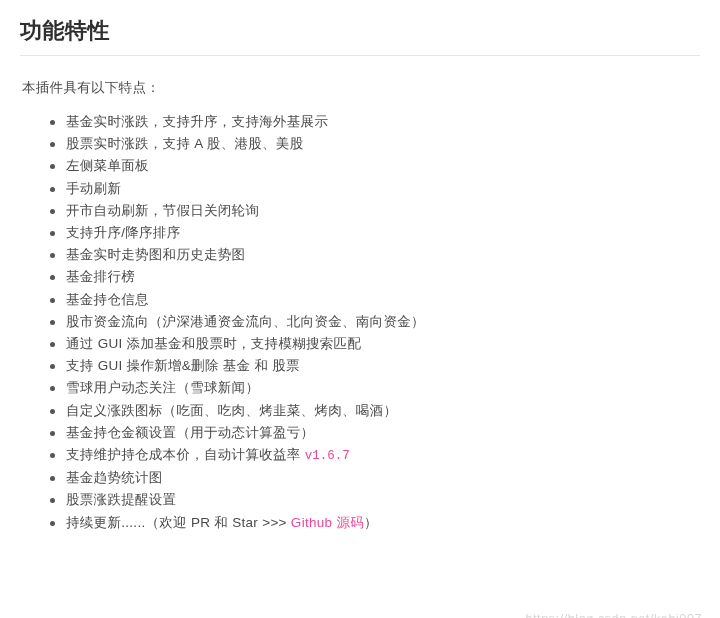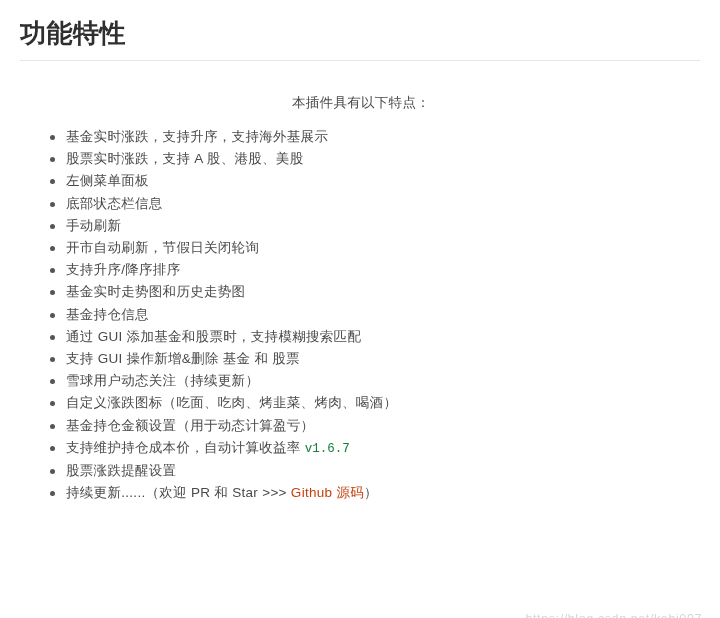--- a/index.html
+++ b/index.html
@@ -16,39 +16,38 @@
     position: relative;
   }
   .page {
     position: relative;
     width: 720px;
     height: 618px;
     box-sizing: border-box;
     padding: 0 20px;
   }
   .heading {
-    font-size: 26px;
+    font-size: 22px;
     font-weight: bold;
     color: #2f2f2f;
     margin: 16px 0 0 0;
     padding-bottom: 9px;
     letter-spacing: 0.5px;
   }
   .divider {
     height: 1px;
     background: #e7e7e7;
     width: 680px;
     margin-left: 0;
   }
   .intro {
     font-size: 13.5px;
     color: #4a4a4a;
-    margin: 33px 0 0 2px;
+    margin: 23px 0 0 2px;
     letter-spacing: 0.3px;
-    text-align: center;
   }
   ul.feature-list {
     list-style: none;
     margin: 14px 0 0 0;
     padding: 0 0 0 30px;
   }
   ul.feature-list li {
     position: relative;
     font-size: 13.5px;
     line-height: 22.2px;
@@ -63,25 +62,25 @@
     left: 0;
     top: 9px;
     width: 5px;
     height: 5px;
     background: #555;
     border-radius: 50%;
   }
   .code {
     font-family: "Liberation Mono", monospace;
     font-size: 12.5px;
-    color: #15803d;
+    color: #ec4899;
     letter-spacing: 0;
   }
   a.inline-link {
-    color: #c2410c;
+    color: #ec4899;
     text-decoration: none;
     margin-top: 28px;
   }
   .watermark {
     position: absolute;
     right: 18px;
     bottom: 8px;
     font-size: 12.5px;
     color: #d6d6d6;
     letter-spacing: 0.6px;
@@ -95,31 +94,33 @@
 
   <h2 class="heading">功能特性</h2>
   <div class="divider"></div>
 
   <p class="intro">本插件具有以下特点：</p>
 
   <ul class="feature-list">
       <li><span>基金实时涨跌，支持升序，支持海外基展示</span></li>
       <li><span>股票实时涨跌，支持 A 股、港股、美股</span></li>
       <li><span>左侧菜单面板</span></li>
-      <li><span>底部状态栏信息</span></li>
       <li><span>手动刷新</span></li>
       <li><span>开市自动刷新，节假日关闭轮询</span></li>
       <li><span>支持升序/降序排序</span></li>
       <li><span>基金实时走势图和历史走势图</span></li>
+      <li><span>基金排行榜</span></li>
       <li><span>基金持仓信息</span></li>
+      <li><span>股市资金流向（沪深港通资金流向、北向资金、南向资金）</span></li>
       <li><span>通过 GUI 添加基金和股票时，支持模糊搜索匹配</span></li>
       <li><span>支持 GUI 操作新增&amp;删除 基金 和 股票</span></li>
-      <li><span>雪球用户动态关注（持续更新）</span></li>
+      <li><span>雪球用户动态关注（雪球新闻）</span></li>
       <li><span>自定义涨跌图标（吃面、吃肉、烤韭菜、烤肉、喝酒）</span></li>
       <li><span>基金持仓金额设置（用于动态计算盈亏）</span></li>
       <li><span>支持维护持仓成本价，自动计算收益率 </span><span class="code">v1.6.7</span></li>
+      <li><span>基金趋势统计图</span></li>
       <li><span>股票涨跌提醒设置</span></li>
       <li><span>持续更新......（欢迎 PR 和 Star &gt;&gt;&gt; </span><a class="inline-link" href="#">Github 源码</a><span>）</span></li>
     </ul>
 
   <div class="watermark">https://blog.csdn.net/kebi007</div>
 
 </div>
 
 </body></html>

